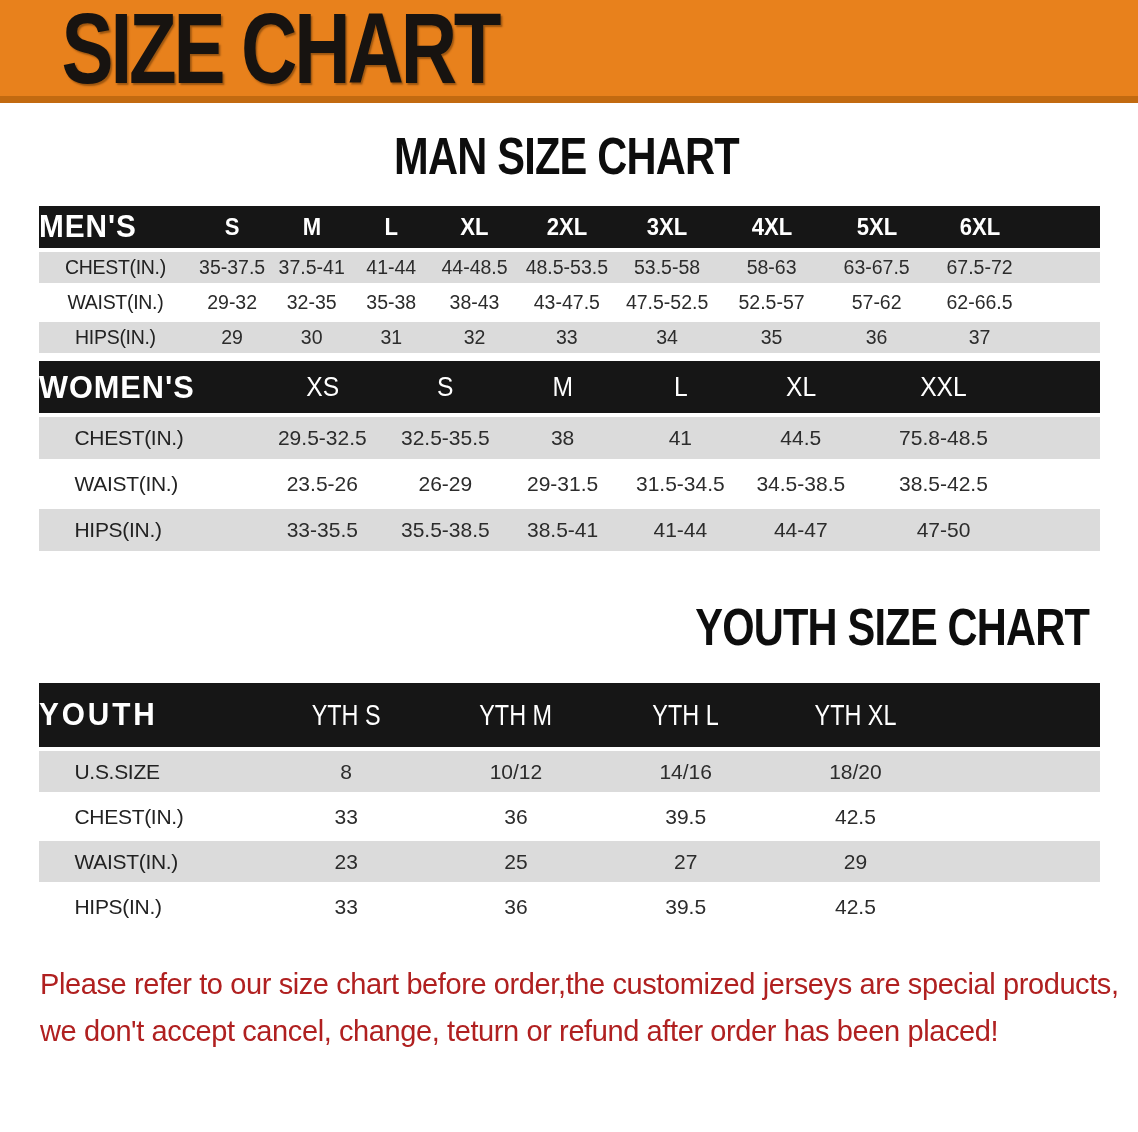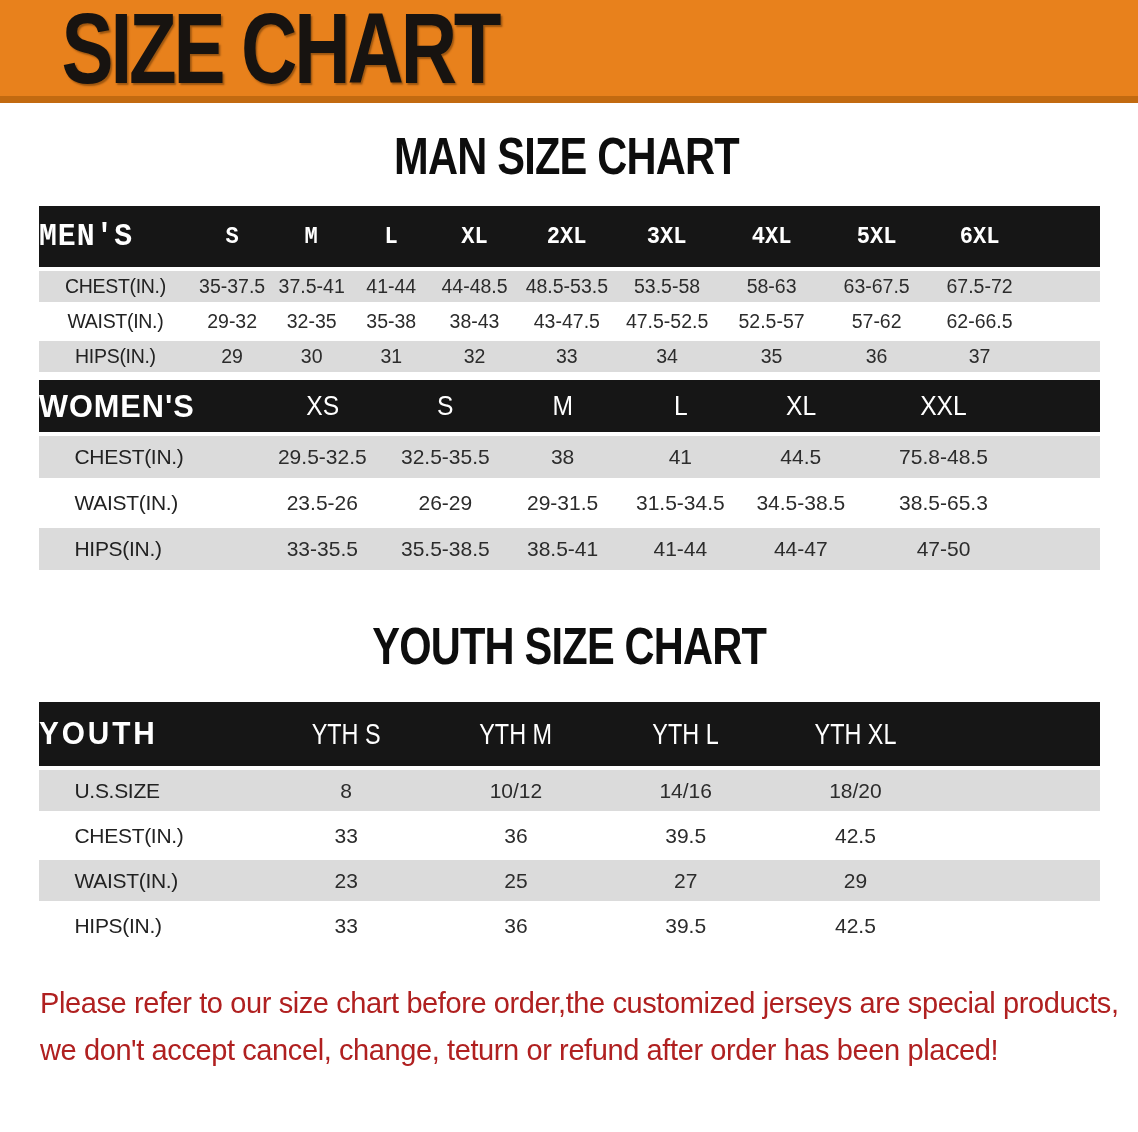--- a/index.html
+++ b/index.html
@@ -25,32 +25,32 @@
 
   
   .section-heading{margin:0;text-align:center;}
   .heading-text{
     font-size:52px;font-weight:bold;color:#0d0d0d;
     transform:scaleX(0.8);transform-origin:center;
     letter-spacing:-1px;line-height:1.0;
   }
   .s0 .section-heading{padding:27px 6px 20px 0;}
   .s1 .section-heading{padding:33px 0 24px 0;}
-  .s2 .section-heading{padding:46px 0 26px 0;}
+  .s2 .section-heading{padding:46px 0 26px 0;text-align:right;}
 
   
   table.size-table{
     width:1061px;margin:0 auto;table-layout:fixed;
     border-collapse:separate;border-spacing:0 4px;
   }
   tr.header-row th{
     background:var(--bar-black,#161616);
     color:#fff;font-weight:normal;padding:0;overflow:hidden;
   }
-  .s0 tr.header-row th{height:61px;font-family:Liberation Mono, monospace;}
+  .s0 tr.header-row th{height:42px;}
   .s1 tr.header-row th{height:52px;}
   .s2 tr.header-row th{height:64px;}
   th.corner-cell{text-align:left;padding-left:30px;}
   .corner-text{font-weight:bold;letter-spacing:1px;transform:scaleX(0.96);transform-origin:left center;}
   .s0 .corner-text{font-size:31px;}
   .s1 .corner-text{font-size:32px;}
   .s2 .corner-text{font-size:31px;letter-spacing:3px;}
   th.col-cell{text-align:center;}
   .col-text{transform-origin:center;}
   .s0 .col-text{font-size:24px;font-weight:bold;transform:scaleX(0.92);}
@@ -194,21 +194,21 @@
             <td class="value-cell">75.8-48.5</td>
             <td></td>
           </tr>
           <tr>
             <td class="row-label">WAIST(IN.)</td>
             <td class="value-cell">23.5-26</td>
             <td class="value-cell">26-29</td>
             <td class="value-cell">29-31.5</td>
             <td class="value-cell">31.5-34.5</td>
             <td class="value-cell">34.5-38.5</td>
-            <td class="value-cell">38.5-65.3</td>
+            <td class="value-cell">38.5-42.5</td>
             <td></td>
           </tr>
           <tr class="shade">
             <td class="row-label">HIPS(IN.)</td>
             <td class="value-cell">33-35.5</td>
             <td class="value-cell">35.5-38.5</td>
             <td class="value-cell">38.5-41</td>
             <td class="value-cell">41-44</td>
             <td class="value-cell">44-47</td>
             <td class="value-cell">47-50</td>

